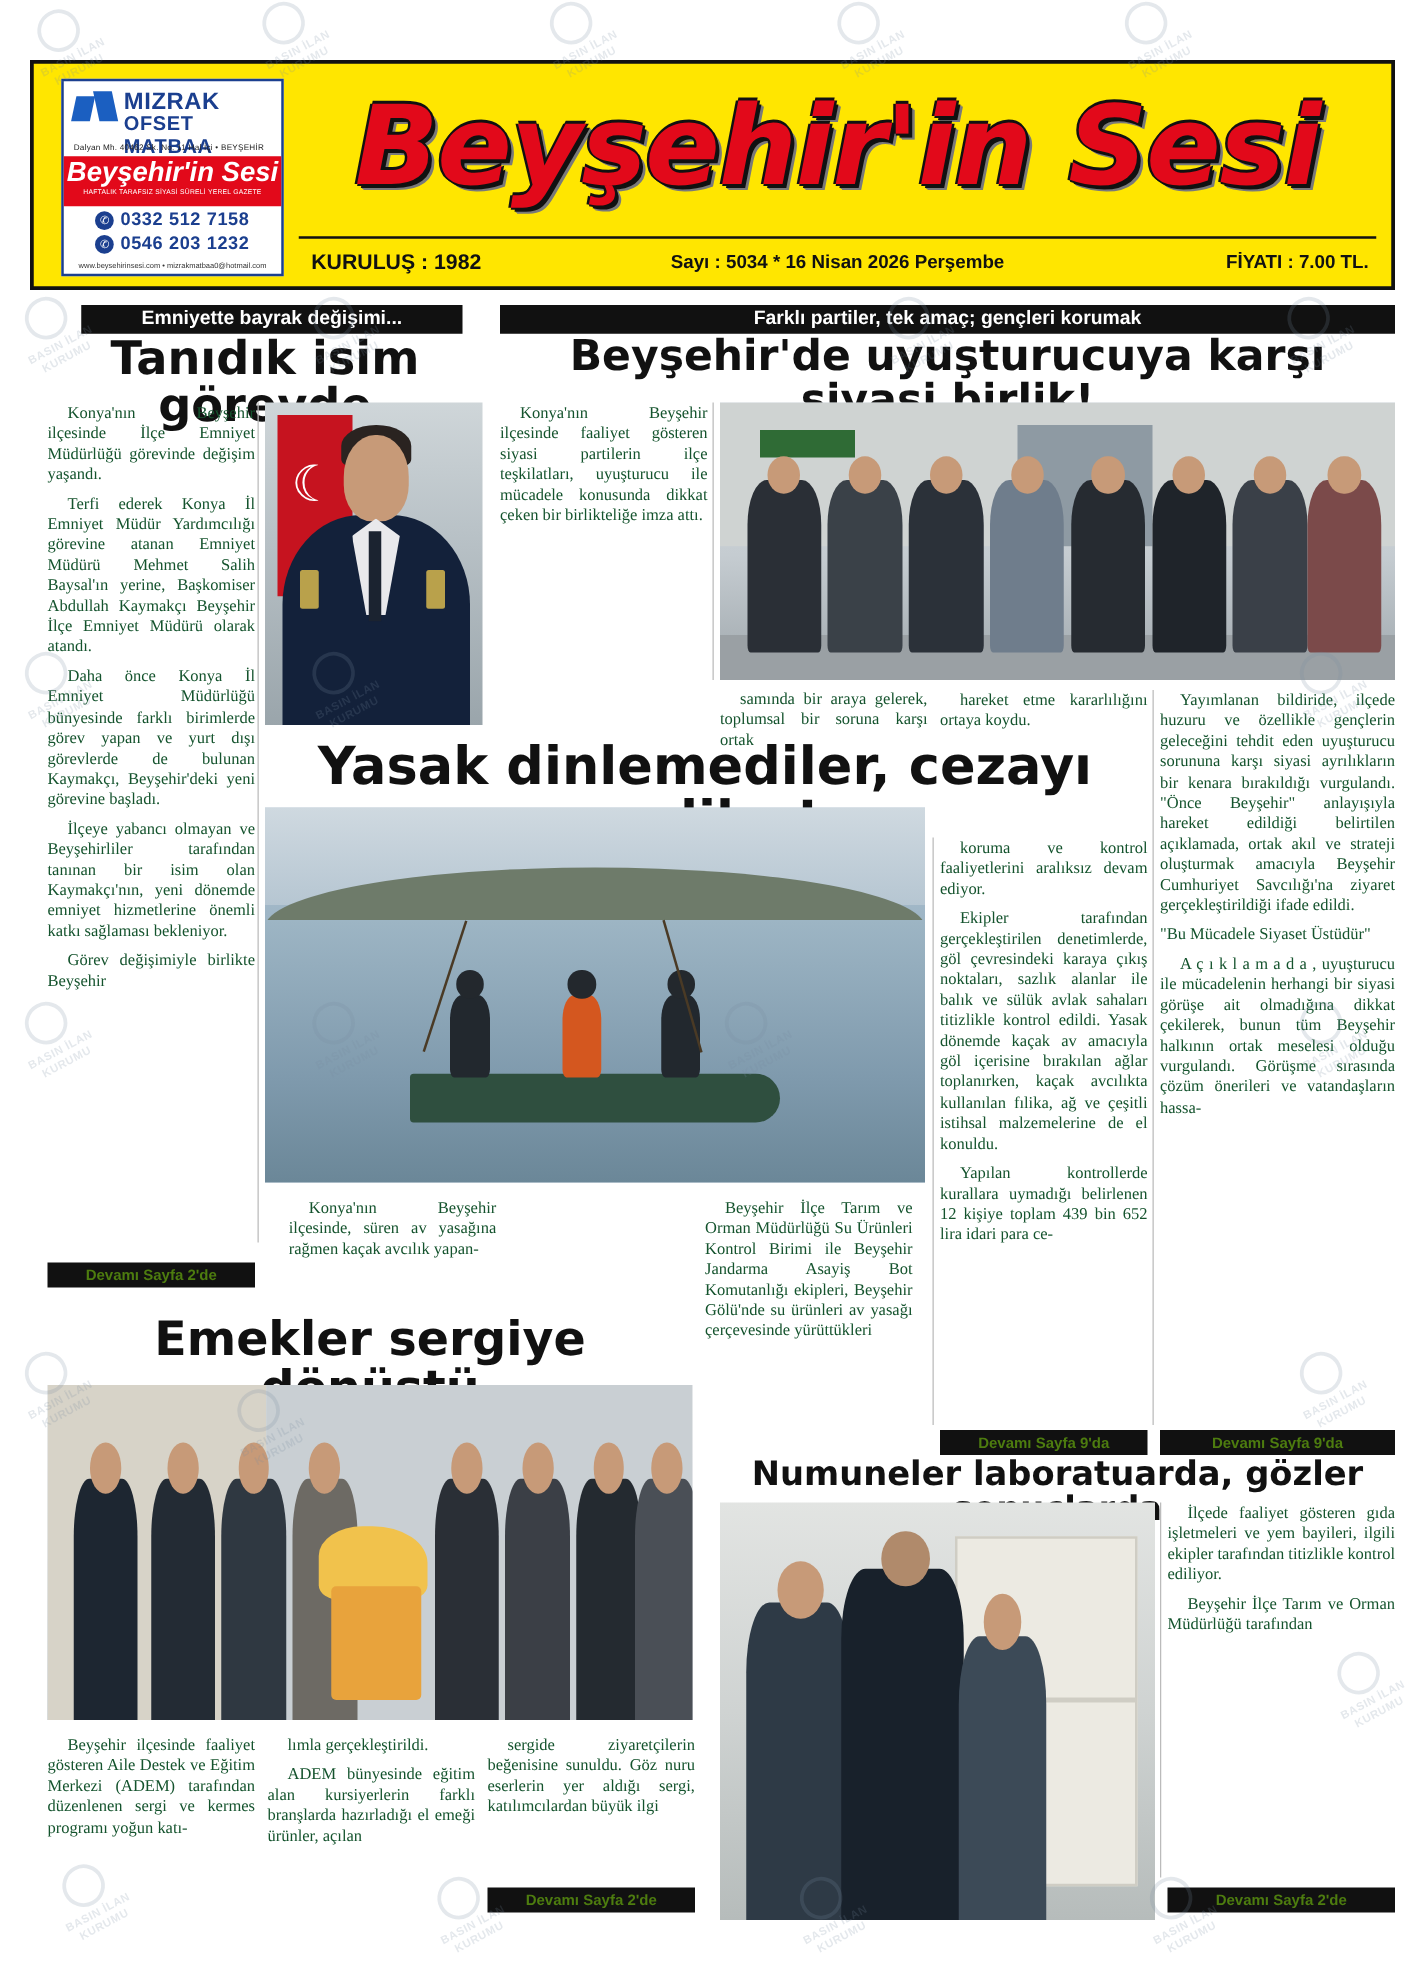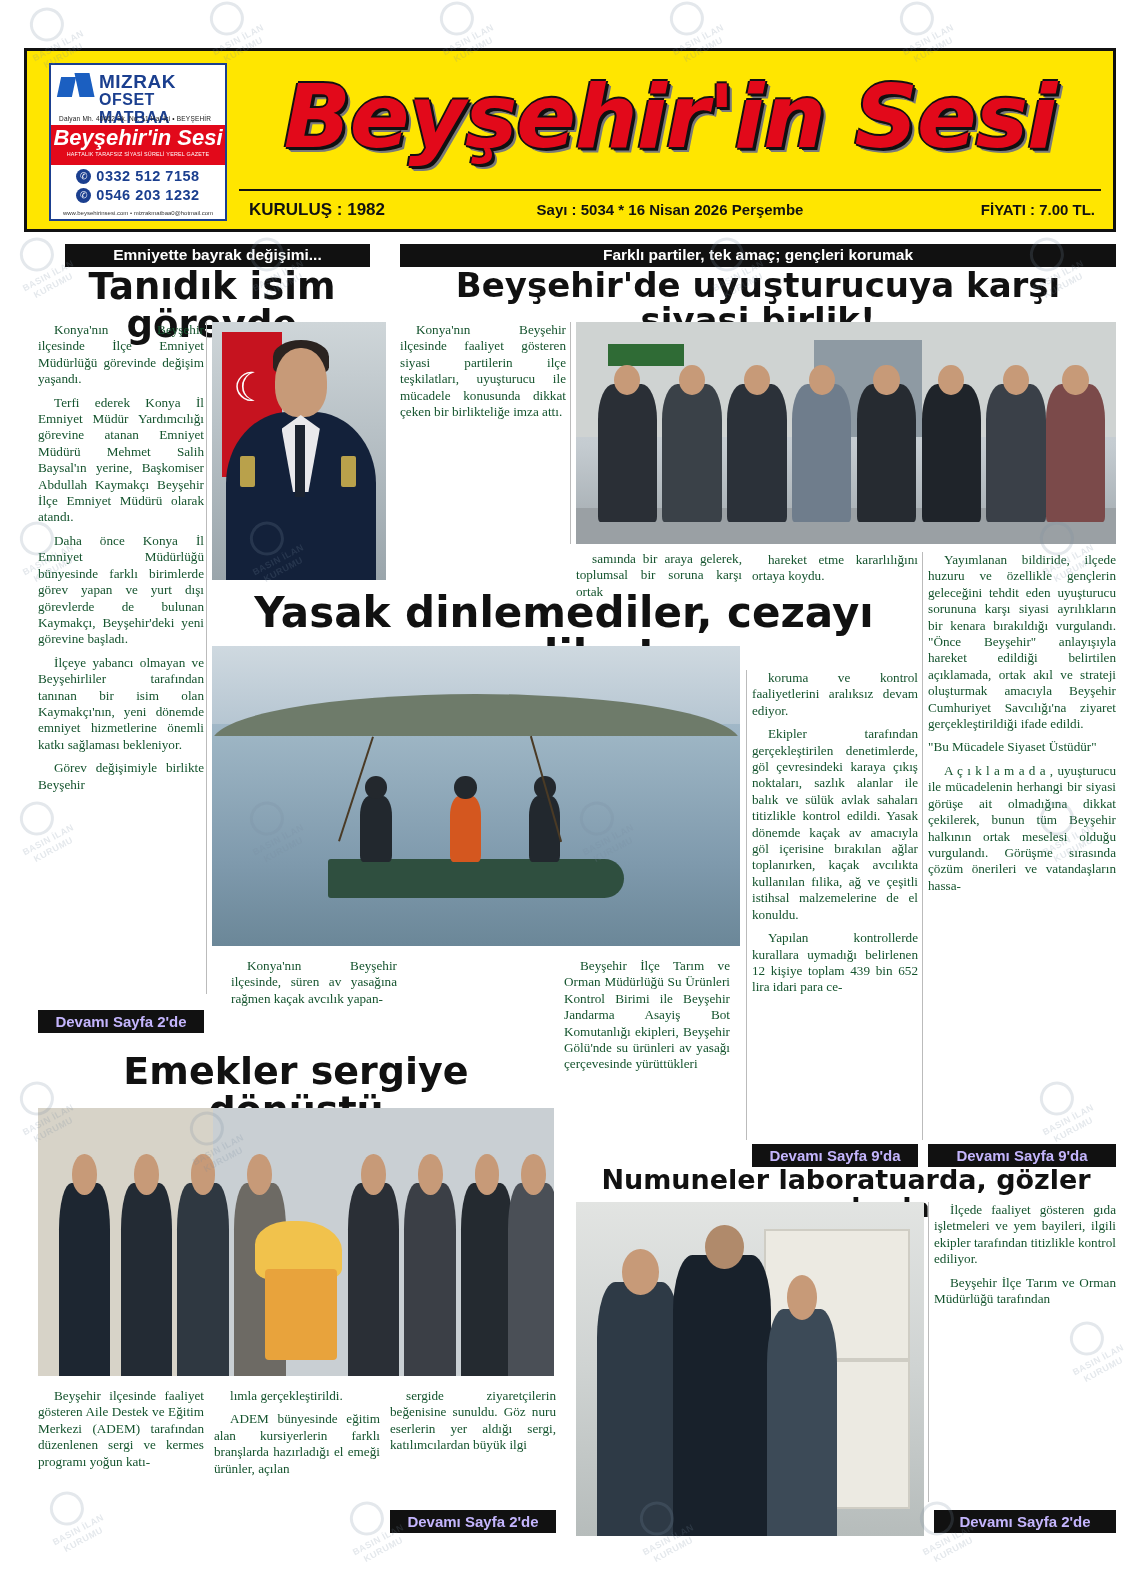--- a/index.html
+++ b/index.html
@@ -114,21 +114,21 @@
   .body-col {
     font-family: "Liberation Serif", serif;
     font-size: 13.2px;
     line-height: 16.4px;
     text-align: justify;
     color: #14532d;
     hyphens: auto;
   }
   .body-col p { margin: 0 0 7px 0; text-indent: 16px; }
   .devami {
-    background: #111; color: #c4b5fd; font-size: 15px; font-weight: bold;
+    background: #111; color: #4d7c0f; font-size: 12px; font-weight: bold;
     text-align: center; padding: 3px 4px; margin-top: 2px;
   }
   .photo { background: #b9c3c9; position: relative; overflow: hidden; }
   .rule-v { position: absolute; width: 1px; background: #bbb; }
 
   
   .ph-officer {
     background: linear-gradient(#cfd6d9 0%, #b9c2c7 40%, #9aa5ab 100%);
   }
   .ph-officer .flag { position: absolute; left: 6%; top: 4%; width: 34%; height: 56%; background: #c6131f; }

